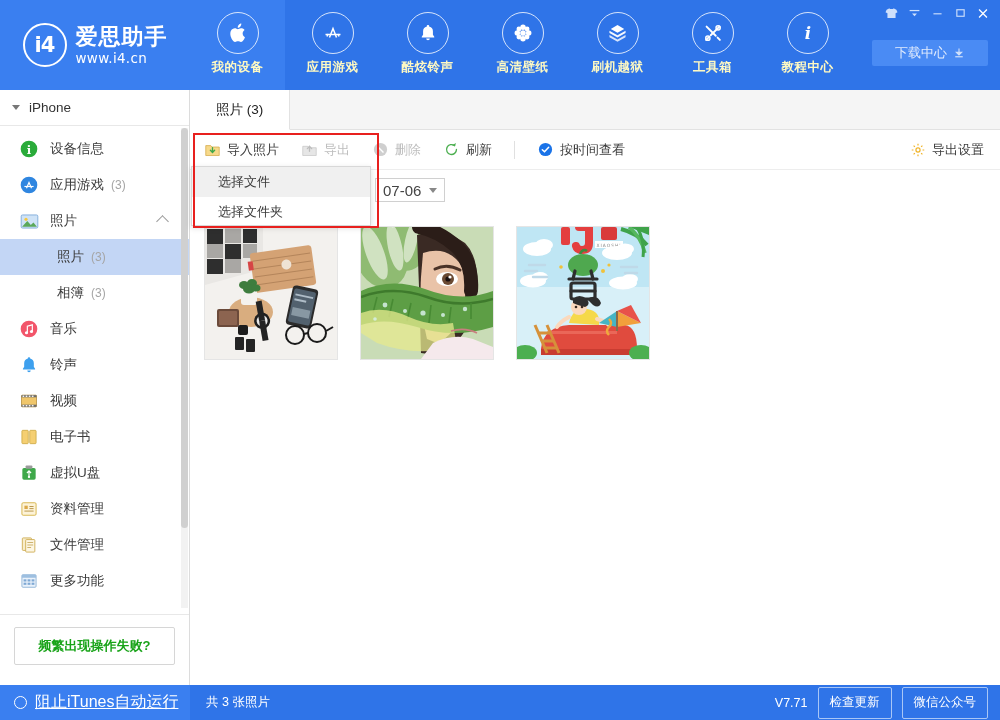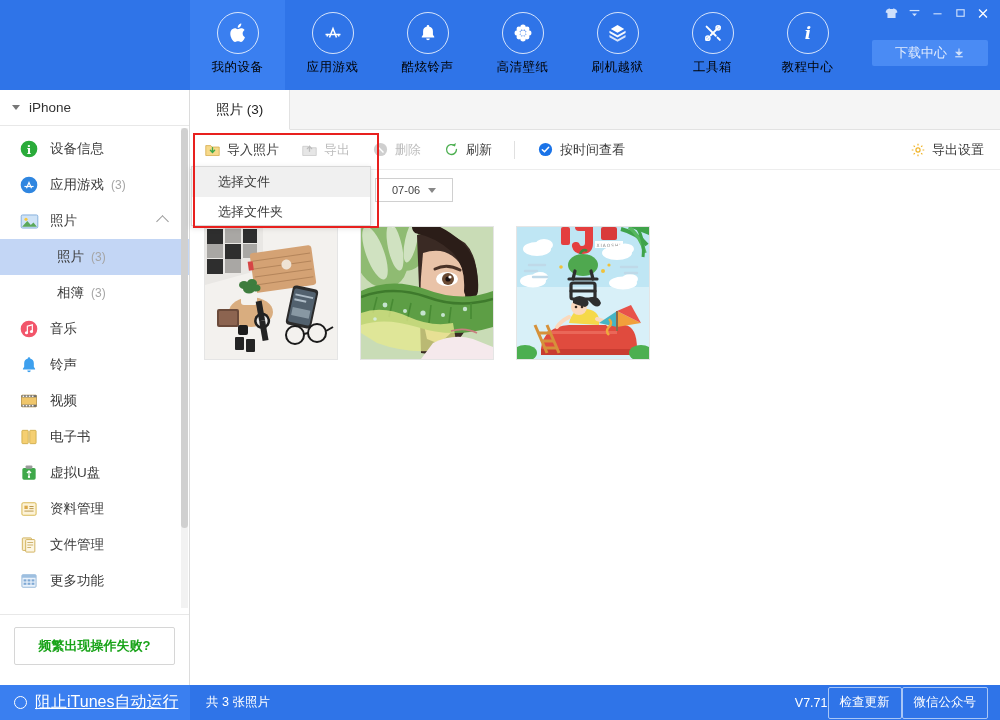--- a/index.html
+++ b/index.html
@@ -64,21 +64,21 @@
   }
   .nav-item.active { background: #3a7ff0; }
   .nav-ico {
     width: 42px; height: 42px; border-radius: 50%;
     border: 1.6px solid rgba(255,255,255,0.8);
     display: flex; align-items: center; justify-content: center;
     margin-bottom: 5px;
   }
   .nav-ico svg { display: block; }
   .nav-label {
-    color: #000000; font-size: 12.5px; letter-spacing: 0.5px;
+    color: #fef9c3; font-size: 12.5px; letter-spacing: 0.5px; font-weight: bold;
   }
 
   .winctrls {
     position: absolute; right: 6px; top: 3px;
     display: flex; align-items: center; gap: 1px;
   }
   .wc {
     width: 22px; height: 20px;
     display: flex; align-items: center; justify-content: center;
     cursor: pointer;
@@ -204,22 +204,22 @@
   }
 
   .filterbar {
     height: 42px; display: flex; align-items: center;
     padding-left: 16px; position: relative;
   }
   .date-sel {
     position: absolute; left: 185px; top: 8px;
     height: 24px; min-width: 62px;
     border: 1px solid #d0d0d0; background: #fff;
-    display: flex; align-items: center; padding: 0 16px;
-    font-size: 11px; color: #444; cursor: pointer; gap: 8px;
+    display: flex; align-items: center; padding: 0 7px;
+    font-size: 15px; color: #444; cursor: pointer; gap: 8px;
   }
   .date-sel .cdn {
     width: 0; height: 0;
     border-left: 4.5px solid transparent;
     border-right: 4.5px solid transparent;
     border-top: 5px solid #888;
   }
 
   .grid {
     padding: 14px 0 0 14px;
@@ -270,37 +270,46 @@
     width: 13px; height: 13px; border-radius: 50%;
     border: 1.4px solid #fff; flex: none;
   }
   .sb-left .t {
     color: #fff; font-size: 16px;
     text-decoration: underline;
   }
   .sb-mid { padding-left: 16px; color: #fff; font-size: 12.5px; }
   .sb-right {
     margin-left: auto; display: flex; align-items: center;
-    padding-right: 12px;
+    gap: 10px; padding-right: 12px;
   }
   .sb-ver { color: #fff; font-size: 12.5px; }
   .sb-btn {
     height: 22px; padding: 15px 11px;
     border: 1px solid #a8c6f6; border-radius: 2px;
     color: #fff; font-size: 12.5px;
     display: flex; align-items: center; cursor: pointer;
   }
 </style>
 </head>
 <body>
 
 <div id="app">
 
   <div class="topbar">
 
+    <div class="brand">
+      <div class="logo-circle">
+        <span>i4</span>
+      </div>
+      <div class="brand-text">
+        <div class="brand-cn">爱思助手</div>
+        <div class="brand-url">www.i4.cn</div>
+      </div>
+    </div>
 
     <div class="nav">
 
       <div class="nav-item active">
         <div class="nav-ico">
           <svg width="22" height="22" viewBox="0 0 24 24" fill="#fff">
             <path d="M17.05 12.6c-.03-2.5 2.04-3.7 2.13-3.76-1.16-1.7-2.97-1.93-3.61-1.96-1.54-.16-3 .9-3.78.9-.78 0-1.98-.88-3.25-.86-1.67.03-3.21.97-4.07 2.46-1.73 3-.44 7.44 1.25 9.87.82 1.19 1.8 2.52 3.09 2.47 1.24-.05 1.71-.8 3.21-.8 1.5 0 1.92.8 3.23.78 1.33-.03 2.18-1.21 3-2.4.94-1.38 1.33-2.71 1.35-2.78-.03-.01-2.59-.99-2.55-3.92zM14.6 4.9c.68-.83 1.14-1.98 1.02-3.13-.98.04-2.17.65-2.88 1.48-.63.73-1.19 1.9-1.04 3.02 1.1.09 2.22-.55 2.9-1.37z"></path>
           </svg>
         </div>
         <div class="nav-label">我的设备</div>

